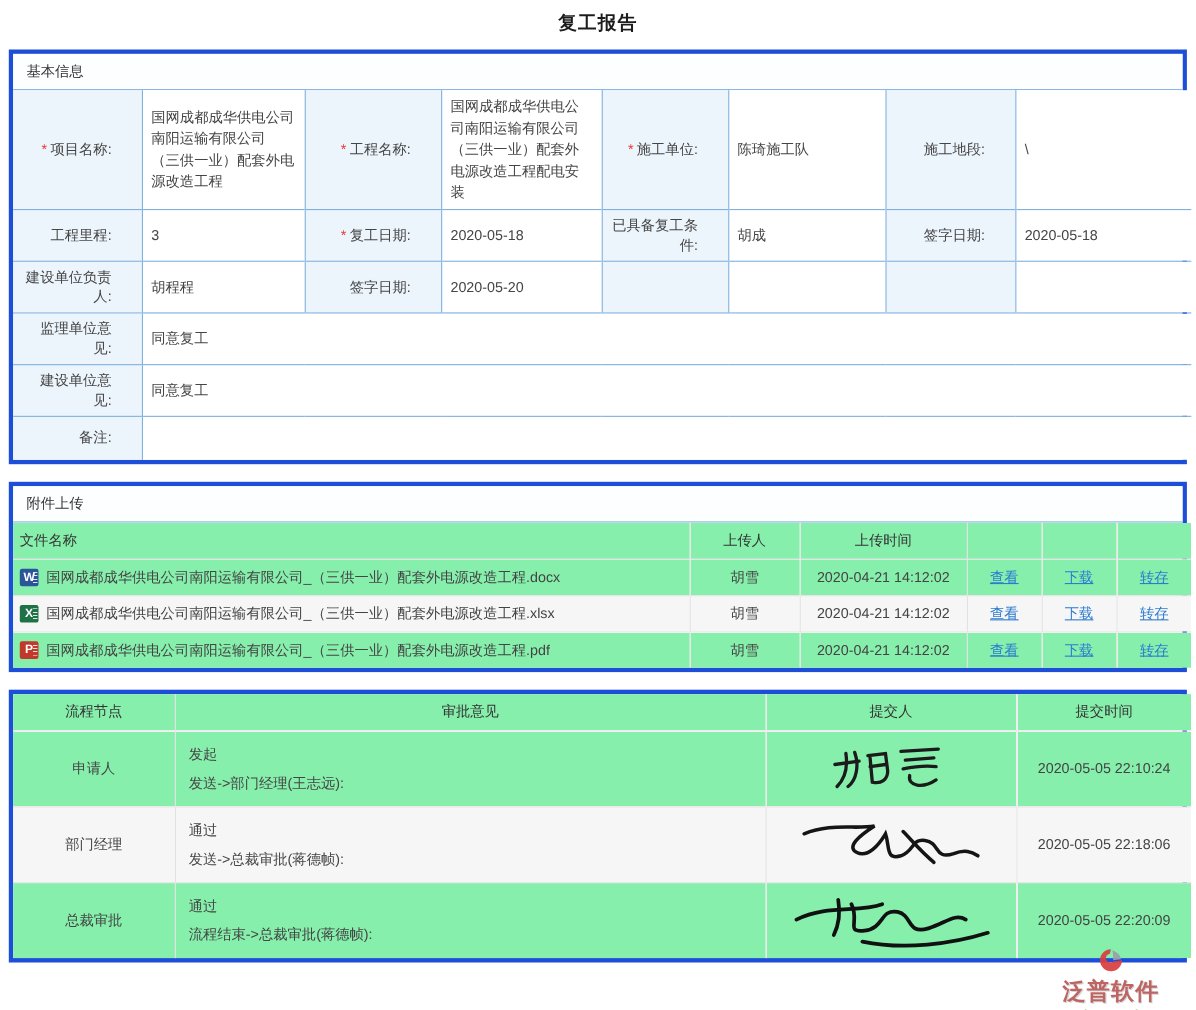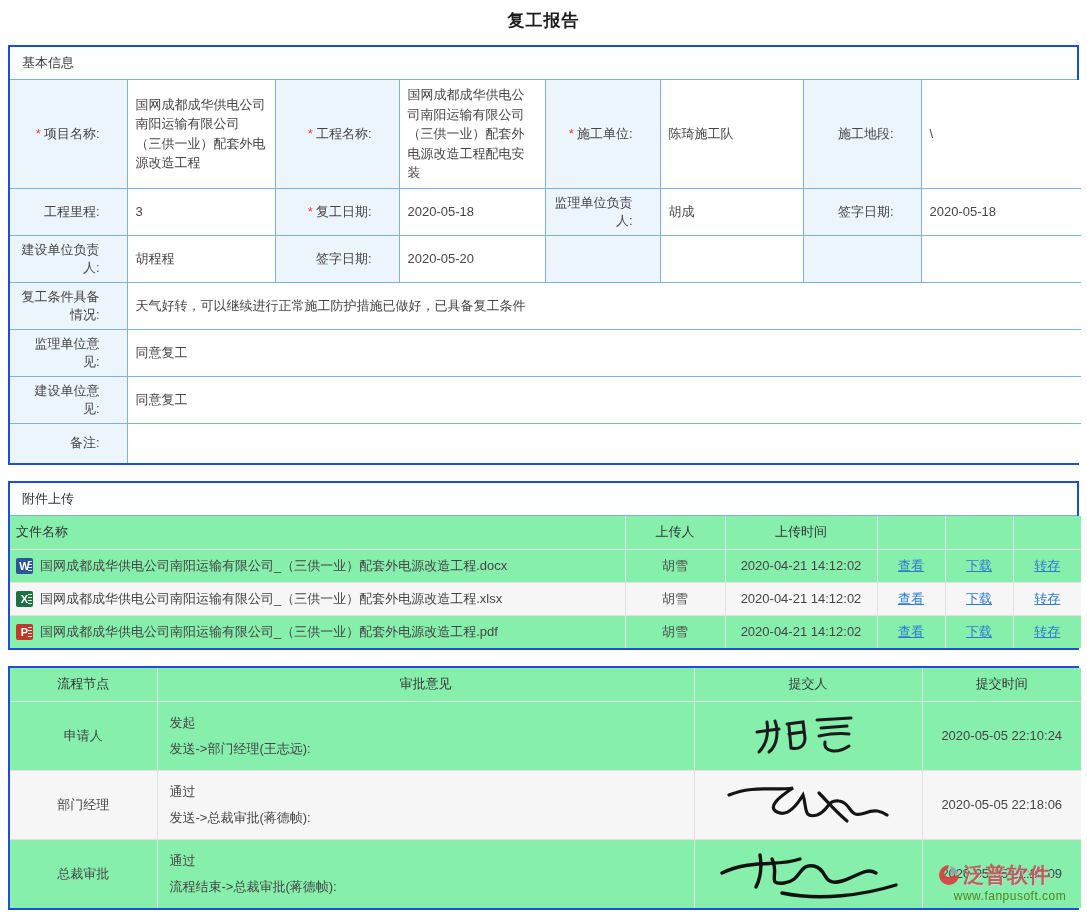--- a/index.html
+++ b/index.html
@@ -1,19 +1,19 @@
 <!DOCTYPE html>
 <html><head>
 <meta charset="utf-8">
 <style>
   * { box-sizing: border-box; margin: 0; padding: 0; }
   html,body { width:1087px; height:918px; overflow:hidden; background:#fff;
     font-family:"Liberation Sans","DejaVu Sans",sans-serif; font-size:13px; color:#444; position:relative; }
   .page-title { text-align:center; font-weight:bold; font-size:17px; color:#1c1c1c; padding:9px 0 13px; letter-spacing:1px; }
-  .section { margin:0 8px 16px 8px; border:2px solid #1d4ed8; background:#fff; }
+  .section { margin:0 8px 16px 8px; border:4px solid #1d4ed8; background:#fff; }
   .section-header { height:33px; line-height:32px; padding-left:12px; color:#333;
     border-bottom:1px solid #7fb0de; background:#fdfeff; }
   table { width:100%; border-collapse:collapse; table-layout:fixed; }
   td, th { font-weight:normal; overflow:hidden; }
 
   
   .basic td { border-left:1px solid #7fb0de; border-top:1px solid #7fb0de; padding:5px 8px; vertical-align:middle; }
   .basic td:first-child { border-left:none; }
   .basic tr.r1 td { border-top:none; }
   .basic td.lbl { background:#ecf4fc; text-align:right; color:#454545; padding-right:27px; }
@@ -45,21 +45,21 @@
   .appr td.opinion { padding:8px 12px; }
   .appr .op-line { line-height:26px; color:#454545; }
   .appr td.sig { text-align:center; }
   .appr td.time { text-align:center; white-space:nowrap; }
   .appr tr.rowbody td { height:68px; }
   .sig-svg { display:inline-block; vertical-align:middle; }
 
   
   .watermark { position:absolute; right:4px; top:861px; width:146px; text-align:center;
     pointer-events:none; z-index:9; opacity:.93; }
-  .wm-brandline { display:flex; align-items:center; justify-content:flex-start; gap:2px; }
+  .wm-brandline { display:flex; align-items:center; justify-content:flex-start; gap:2px;flex-direction:column; }
   .wm-brand { font-size:21px; font-weight:bold; color:#bb5a55; text-shadow:1px 1px 0 #cfd4da; letter-spacing:1px; }
   .wm-url { font-size:12px; font-weight:normal; color:#4d7c0f; letter-spacing:.5px; margin-top:0px; }
 </style>
 </head>
 <body>
 
 <div class="page-title">复工报告</div>
 
 <div class="section">
   <div class="section-header">基本信息</div>
@@ -83,38 +83,34 @@
       <td class="lbl"><span class="req">*</span><span>施工单位:</span></td>
       <td class="val">陈琦施工队</td>
       <td class="lbl">施工地段:</td>
       <td class="val">\</td>
     </tr>
     <tr class="h40">
       <td class="lbl">工程里程:</td>
       <td class="val">3</td>
       <td class="lbl"><span class="req">*</span><span>复工日期:</span></td>
       <td class="val">2020-05-18</td>
-      <td class="lbl">监理单位负责人:</td>
+      <td class="lbl">已具备复工条件:</td>
       <td class="val">胡成</td>
       <td class="lbl">签字日期:</td>
       <td class="val">2020-05-18</td>
     </tr>
     <tr class="h40">
       <td class="lbl">建设单位负责人:</td>
       <td class="val">胡程程</td>
       <td class="lbl">签字日期:</td>
       <td class="val">2020-05-20</td>
       <td class="lbl"></td>
       <td class="val"></td>
       <td class="lbl"></td>
       <td class="val"></td>
-    </tr>
-    <tr class="h40">
-      <td class="lbl">复工条件具备情况:</td>
-      <td class="val" colspan="7">天气好转，可以继续进行正常施工防护措施已做好，已具备复工条件</td>
     </tr>
     <tr class="h40">
       <td class="lbl">监理单位意见:</td>
       <td class="val" colspan="7">同意复工</td>
     </tr>
     <tr class="h40">
       <td class="lbl">建设单位意见:</td>
       <td class="val" colspan="7">同意复工</td>
     </tr>
     <tr class="h40">

